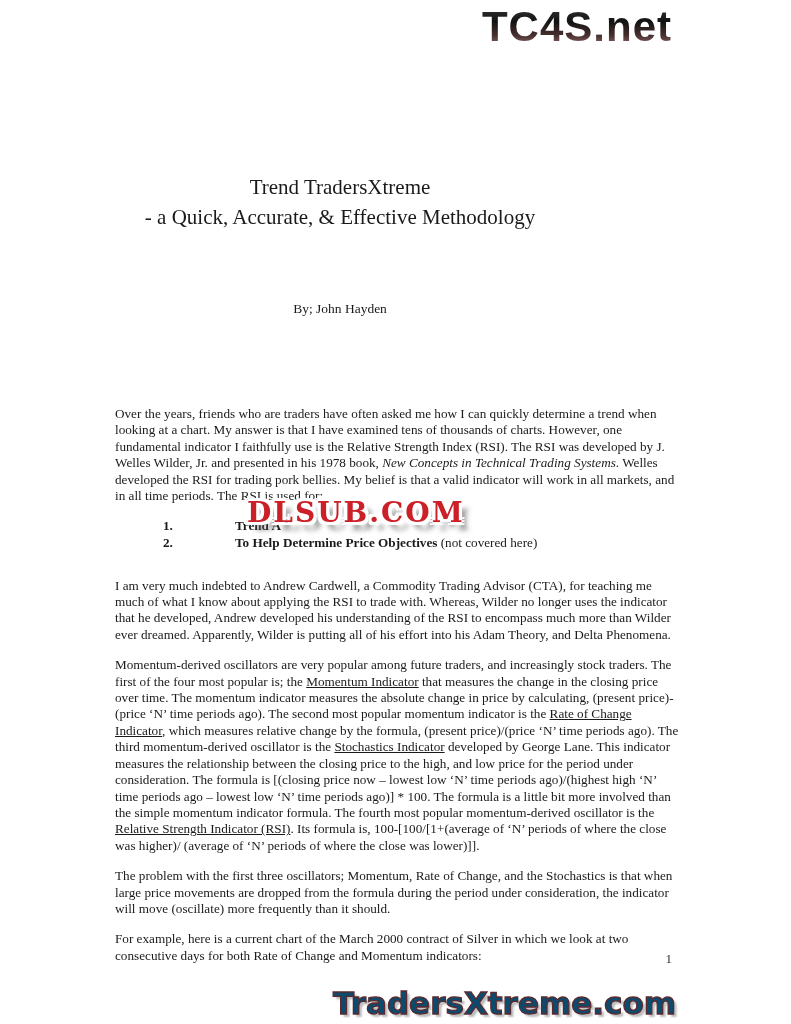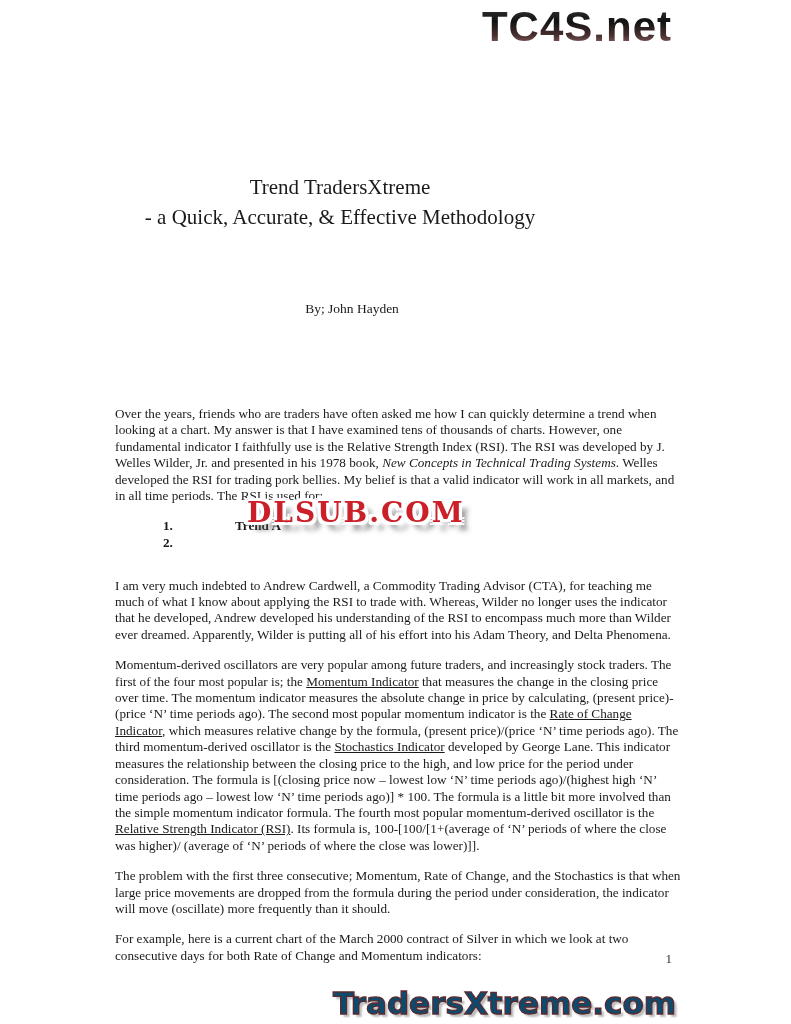--- a/index.html
+++ b/index.html
@@ -40,21 +40,21 @@
     width: 100%;
     text-align: center;
     font-size: 21px;
     line-height: 30px;
     color: #1a1a1a;
   }
 
   .byline {
     position: absolute;
     top: 301px;
-    left: 12px;
+    left: 0;
     width: 100%;
     text-align: center;
     font-size: 13.5px;
     color: #1a1a1a;
   }
 
   
   .content {
     position: absolute;
     top: 406px;
@@ -139,28 +139,29 @@
 
     <p class="p1"><span>Over the years, friends who are traders have often asked me how I can quickly determine a trend when looking at a chart. My answer is that I have examined tens of thousands of charts. However, one fundamental indicator I faithfully use is the Relative Strength Index (RSI). The RSI was developed by J. Welles Wilder, Jr. and presented in his 1978 book, </span><span class="i">New Concepts in Technical Trading Systems</span><span>. Welles developed the RSI for trading pork bellies. My belief is that a valid indicator will work in all markets, and in all time periods.  The RSI is used for:</span></p>
 
     <div class="list">
       <div class="li">
         <span class="num">1.</span>
         <span class="li-text"><span class="b">Trend A</span></span>
       </div>
       <div class="li">
         <span class="num">2.</span>
+        <span class="li-text"><span class="b">To Help Determine Price Objectives</span><span> (not covered here)</span></span>
       </div>
     </div>
 
     <p><span>I am very much indebted to Andrew Cardwell, a Commodity Trading Advisor (CTA), for teaching me much of what I know about applying the RSI to trade with. Whereas, Wilder no longer uses the indicator that he developed, Andrew developed his understanding of the RSI to encompass much more than Wilder ever dreamed. Apparently, Wilder is putting all of his effort into his Adam Theory, and Delta Phenomena.</span></p>
 
     <p><span>Momentum-derived oscillators are very popular among future traders, and increasingly stock traders. The first of the four most popular is; the </span><span class="u">Momentum Indicator</span><span> that measures the change in the closing price over time. The momentum indicator measures the absolute change in price by calculating,  (present price)-(price ‘N’ time periods ago). The second most popular momentum indicator is the </span><span class="u">Rate of Change Indicator</span><span>, which measures relative change by the formula, (present price)/(price ‘N’ time periods ago). The third momentum-derived oscillator is the </span><span class="u">Stochastics Indicator</span><span> developed by George Lane. This indicator measures the relationship between the closing price to the high, and low price for the period under consideration. The formula is [(closing price now – lowest low ‘N’ time periods ago)/(highest high ‘N’ time periods ago – lowest low ‘N’ time periods ago)] * 100. The formula is a little bit more involved than the simple momentum indicator formula. The fourth most popular momentum-derived oscillator is the </span><span class="u">Relative Strength Indicator (RSI)</span><span>. Its formula is, 100-[100/[1+(average of ‘N’ periods of where the close was higher)/ (average of ‘N’ periods of where the close was lower)]].</span></p>
 
-    <p><span>The problem with the first three consecutive; Momentum, Rate of Change, and the Stochastics is that when large price movements are dropped from the formula during the period under consideration, the indicator will move (oscillate) more frequently than it should.</span></p>
+    <p><span>The problem with the first three oscillators; Momentum, Rate of Change, and the Stochastics is that when large price movements are dropped from the formula during the period under consideration, the indicator will move (oscillate) more frequently than it should.</span></p>
 
     <p><span>For example, here is a current chart of the March 2000 contract of Silver in which we look at two consecutive days for both Rate of Change and Momentum indicators:</span></p>
 
   </div>
 
   <div class="watermark">DLSUB.COM</div>
 
   <div class="page-number">1</div>
 
   <div class="logo-footer">TradersXtreme.com</div>

